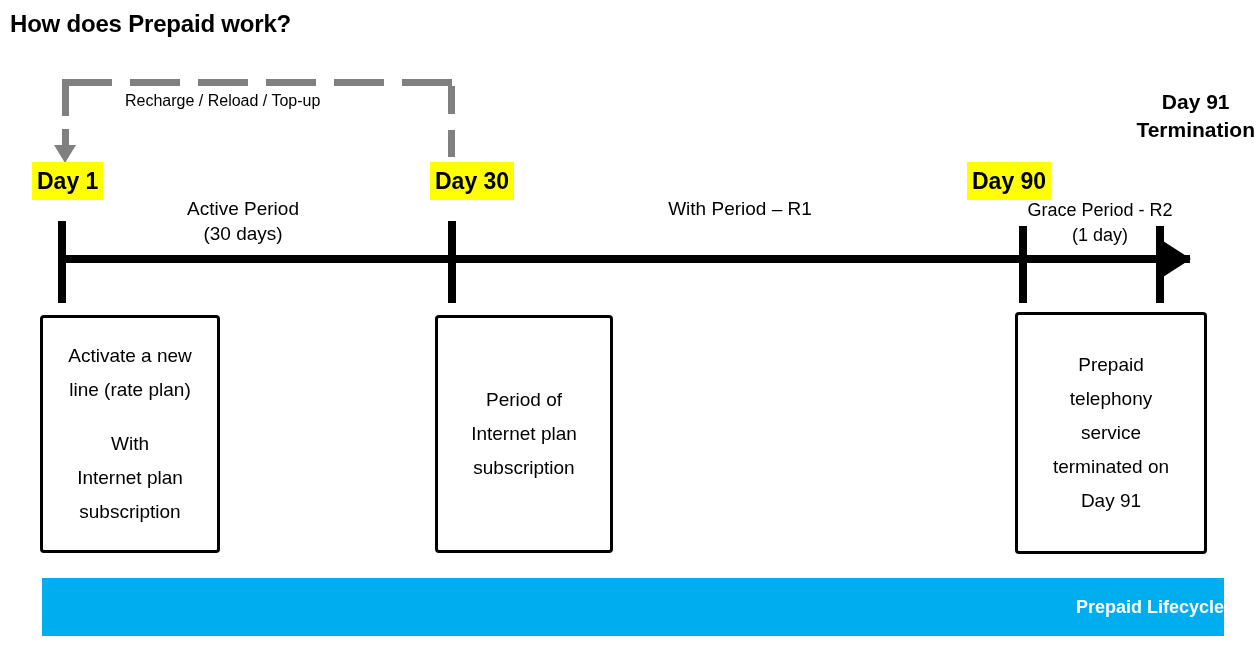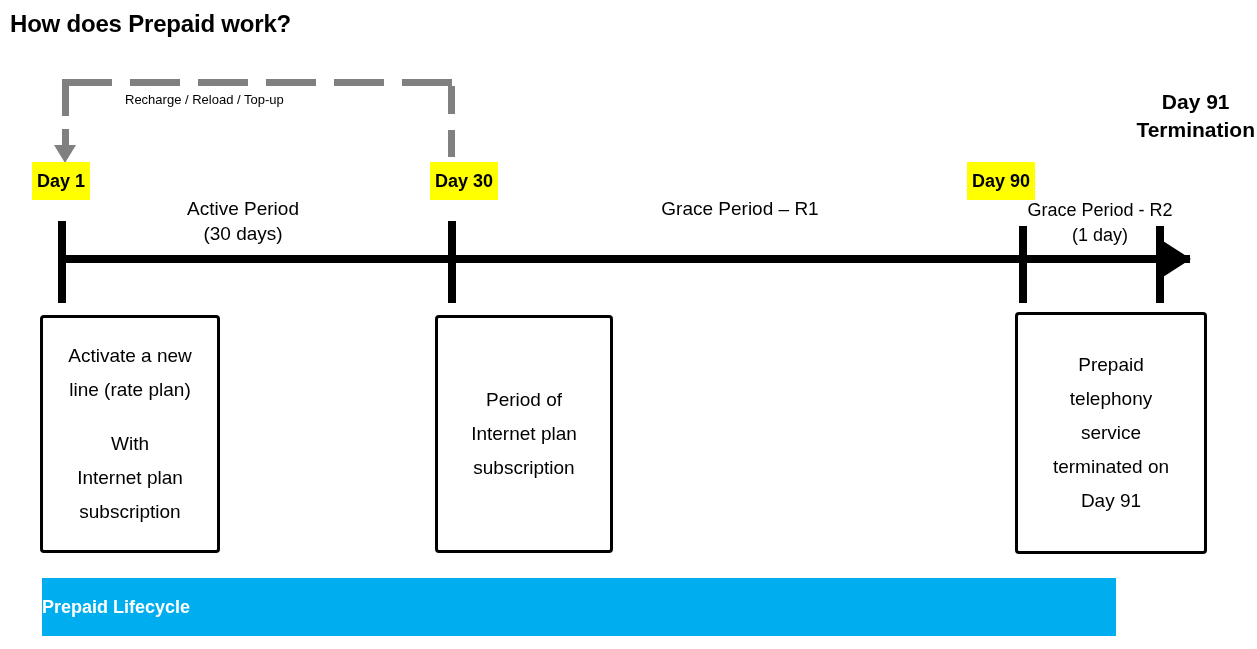--- a/index.html
+++ b/index.html
@@ -55,39 +55,39 @@
     border-left: 11px solid transparent;
     border-right: 11px solid transparent;
     border-top: 18px solid #808080;
   }
   #bracket-right-dash-1 { left: 448px; top: 86px; height: 28px; }
   #bracket-right-dash-2 { left: 448px; top: 130px; height: 27px; }
 
   #recharge-label {
     left: 125px;
     top: 92px;
-    font-size: 13px;
+    font-size: 16px;
     white-space: nowrap;
   }
 
   
   #termination-label {
     right: 2px;
     top: 88px;
     font-size: 21px;
     font-weight: bold;
     text-align: center;
     line-height: 28px;
     white-space: nowrap;
   }
 
   
   .day-chip {
     background: #ffff00;
-    font-size: 18px;
+    font-size: 23px;
     font-weight: bold;
     line-height: 38px;
     padding: 0 5px;
     white-space: nowrap;
   }
   #day1-chip  { left: 32px;  top: 162px; }
   #day30-chip { left: 430px; top: 162px; }
   #day90-chip { left: 967px; top: 162px; }
 
   
@@ -142,26 +142,26 @@
   }
   .info-box .spacer { height: 20px; }
   #box-activation { left: 40px;   top: 315px; width: 180px; height: 238px; }
   #box-expiry     { left: 435px;  top: 315px; width: 178px; height: 238px; }
   #box-terminated { left: 1015px; top: 312px; width: 192px; height: 242px; }
 
   
   #lifecycle-bar {
     left: 42px;
     top: 578px;
-    width: 1074px;
+    width: 1182px;
     height: 58px;
     background: #00adef;
     display: flex;
     align-items: center;
-    justify-content: flex-start;
+    justify-content: flex-end;
   }
   #lifecycle-bar-label {
     color: #ffffff;
     font-size: 18px;
     font-weight: bold;
   }
 </style>
 </head>
 <body>
 
@@ -186,21 +186,21 @@
 <div class="abs day-chip" id="day1-chip">Day 1</div>
 <div class="abs day-chip" id="day30-chip">Day 30</div>
 <div class="abs day-chip" id="day90-chip">Day 90</div>
 
 <div class="abs period-label" id="active-period-label">
   <div>Active Period</div>
   <div>(30 days)</div>
 </div>
 
 <div class="abs period-label" id="grace-r1-label">
-  <div>Grace Period – R1</div>
+  <div>With Period – R1</div>
 </div>
 
 <div class="abs period-label" id="grace-r2-label">
   <div>Grace Period  - R2</div>
   <div>(1 day)</div>
 </div>
 
 <div class="abs" id="timeline-axis"></div>
 <div class="abs" id="timeline-arrowhead"></div>
 <div class="abs tick" id="tick-day1"></div>

